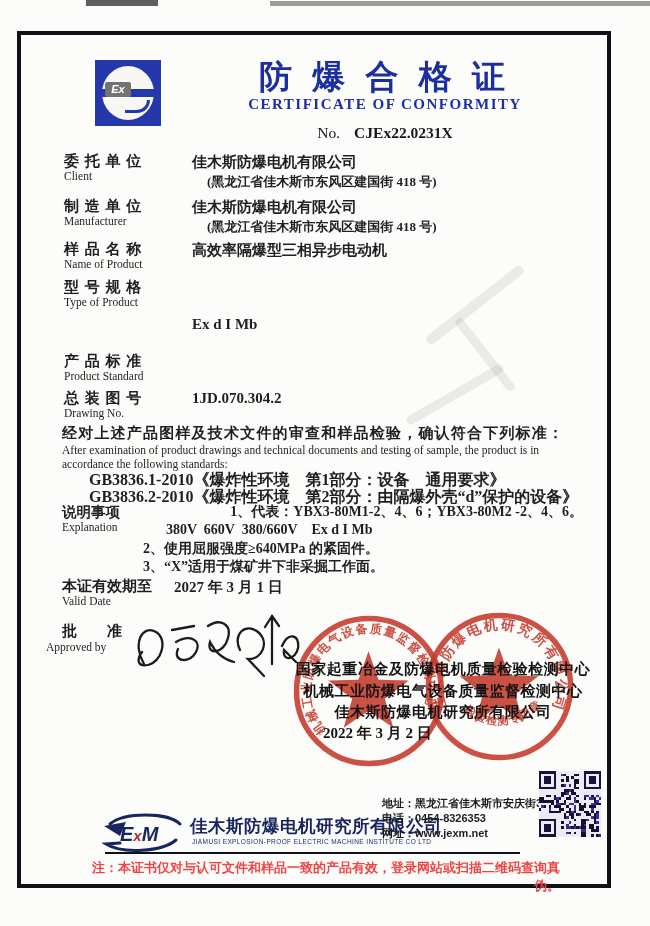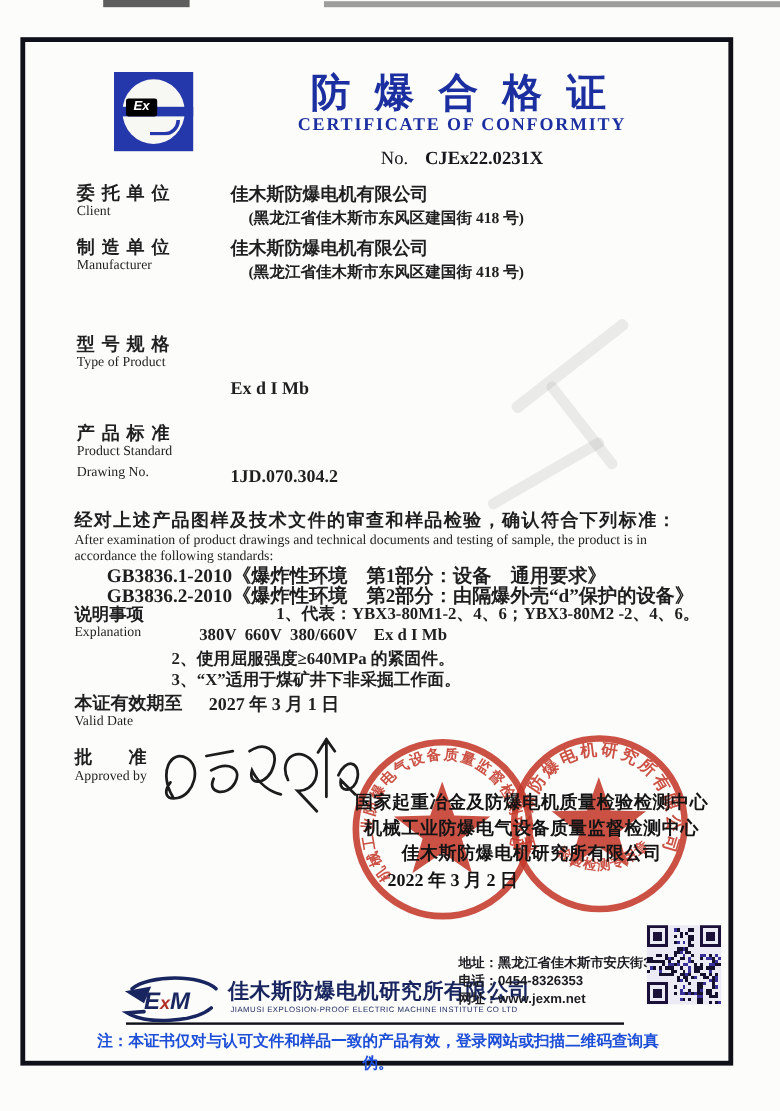--- a/index.html
+++ b/index.html
@@ -5,21 +5,21 @@
   html,body{margin:0;padding:0;}
   body{background:#ffffff;font-family:"Liberation Serif","DejaVu Serif",serif;}
   .page{position:relative;width:650px;height:926px;background:#fcfcfa;overflow:hidden;color:#1f1f1f;}
   .frame{position:absolute;left:17px;top:31px;width:586px;height:849px;border:4px solid #101018;background:transparent;}
   .scan-smudge{position:absolute;background:#2a2a2a;}
 
   
   .cert-logo{position:absolute;left:95px;top:60px;width:66px;height:66px;background:#2437ab;}
   .cert-logo .disc{position:absolute;left:7px;top:6px;width:52px;height:54px;background:#f7f7f4;border-radius:50%;}
   .cert-logo .band{position:absolute;left:0;top:29px;width:66px;height:8px;background:#2437ab;}
-  .cert-logo .exbox{position:absolute;left:10px;top:22px;width:26px;height:15px;background:#000000;border-radius:2px;
+  .cert-logo .exbox{position:absolute;left:10px;top:22px;width:26px;height:15px;background:#737373;border-radius:2px;
       color:#fff;font-weight:bold;font-style:italic;font-size:11px;text-align:center;line-height:15px;font-family:"Liberation Sans",sans-serif;}
   .cert-logo .tail{position:absolute;left:30px;top:40px;width:22px;height:10px;border:3px solid #2437ab;border-top:none;border-left:none;border-radius:0 0 14px 0;background:transparent;}
   .title-cn{position:absolute;left:170px;top:55px;width:430px;text-align:center;font-size:33px;font-weight:bold;color:#1c2fa0;letter-spacing:6px;white-space:pre;}
   .title-en{position:absolute;left:170px;top:96px;width:430px;text-align:center;font-size:15px;font-weight:bold;color:#1c2fa0;letter-spacing:1.5px;}
   .no-line{position:absolute;left:170px;top:124px;width:430px;text-align:center;font-size:15.5px;color:#17171c;}
   .no-line .no-val{margin-left:14px;font-weight:600;}
 
   
   .f-label{position:absolute;left:64px;width:130px;}
   .f-label .cn{font-size:15px;font-weight:bold;white-space:pre;letter-spacing:1px;}
@@ -37,21 +37,21 @@
   .exp-label-en{position:absolute;left:62px;top:521px;font-size:11.5px;}
   .exp-item{position:absolute;left:143px;width:440px;font-size:14px;font-weight:600;white-space:pre;}
 
   
   .valid-cn{position:absolute;left:62px;top:577px;font-size:15px;font-weight:bold;}
   .valid-en{position:absolute;left:62px;top:595px;font-size:11.5px;}
   .valid-val{position:absolute;left:174px;top:578px;font-size:15px;font-weight:bold;white-space:pre;}
 
   
   .appr-cn{position:absolute;left:62px;top:622px;font-size:15px;font-weight:bold;white-space:pre;}
-  .appr-en{position:absolute;left:62px;top:641px;font-size:11.5px;}
+  .appr-en{position:absolute;left:46px;top:641px;font-size:11.5px;}
   .signature{position:absolute;left:122px;top:602px;width:190px;height:95px;}
 
   
   .stamp{position:absolute;opacity:0.88;}
   .stamp-left{left:291px;top:613px;width:156px;height:156px;}
   .stamp-right{left:423px;top:610px;width:153px;height:153px;}
   .overlay-lines{position:absolute;left:282px;top:659px;width:322px;text-align:center;}
   .overlay-lines div{font-size:15px;font-weight:bold;color:#141414;line-height:21.5px;letter-spacing:0.5px;}
   .overlay-date{position:absolute;left:323px;top:724px;font-size:15px;font-weight:bold;color:#141414;white-space:pre;}
 
@@ -59,21 +59,21 @@
   .wmark{position:absolute;background:#9a9a96;opacity:0.18;border-radius:4px;}
 
   
   .exm-logo{position:absolute;left:96px;top:810px;width:92px;height:44px;}
   .company-cn{position:absolute;left:190px;top:814px;font-size:17.5px;font-weight:bold;color:#18255f;letter-spacing:0.5px;font-family:"Liberation Sans","DejaVu Sans",sans-serif;}
   .company-en{position:absolute;left:192px;top:838px;font-size:6.5px;color:#18255f;letter-spacing:0.4px;font-family:"Liberation Sans","DejaVu Sans",sans-serif;}
   .contacts{position:absolute;left:382px;top:796px;font-family:"Liberation Sans","DejaVu Sans",sans-serif;}
   .contacts .c-row{font-size:11px;line-height:15px;color:#1c1c22;font-weight:bold;}
   .qr{position:absolute;left:539px;top:771px;width:62px;height:66px;background:#eceaf5;}
   .footer-sep{position:absolute;left:105px;top:852px;width:415px;height:2px;background:#101018;}
-  .note{position:absolute;left:70px;top:859px;width:490px;text-align:center;font-size:13px;font-weight:bold;color:#1d4ed8;}
+  .note{position:absolute;left:70px;top:859px;width:490px;text-align:right;font-size:13px;font-weight:bold;color:#ef4444;}
 </style>
 </head>
 <body>
 
 <div class="page">
 
   <div class="scan-smudge" style="left:86px;top:0;width:72px;height:6px;opacity:.75;"></div>
   <div class="scan-smudge" style="left:270px;top:1px;width:380px;height:5px;opacity:.45;"></div>
 
   <div class="frame"></div>
@@ -97,34 +97,40 @@
   <div class="f-value" style="top:153px;">佳木斯防爆电机有限公司</div>
   <div class="f-sub" style="top:173px;">(黑龙江省佳木斯市东风区建国街 418 号)</div>
 
   <div class="f-label" style="top:197px;">
     <div class="cn">制 造 单 位</div>
     <div class="en">Manufacturer</div>
   </div>
   <div class="f-value" style="top:198px;">佳木斯防爆电机有限公司</div>
   <div class="f-sub" style="top:218px;">(黑龙江省佳木斯市东风区建国街 418 号)</div>
 
+  <div class="f-label" style="top:240px;">
+    <div class="cn">样 品 名 称</div>
+    <div class="en">Name of Product</div>
+  </div>
+  <div class="f-value" style="top:241px;">高效率隔爆型三相异步电动机</div>
 
   <div class="f-label" style="top:278px;">
     <div class="cn">型 号 规 格</div>
     <div class="en">Type of Product</div>
   </div>
 
   <div class="f-value" style="top:316px;">Ex d I Mb</div>
 
   <div class="f-label" style="top:352px;">
     <div class="cn">产 品 标 准</div>
     <div class="en">Product Standard</div>
   </div>
 
   <div class="f-label" style="top:389px;">
+    <div class="cn">总 装 图 号</div>
     <div class="en">Drawing No.</div>
   </div>
   <div class="f-value" style="top:390px;">1JD.070.304.2</div>
 
   <div class="wmark" style="left:415px;top:300px;width:120px;height:10px;transform:rotate(-38deg);"></div>
   <div class="wmark" style="left:440px;top:350px;width:90px;height:9px;transform:rotate(52deg);"></div>
   <div class="wmark" style="left:400px;top:390px;width:110px;height:9px;transform:rotate(-30deg);"></div>
 
   <div class="st-cn">经对上述产品图样及技术文件的审查和样品检验，确认符合下列标准：</div>
   <div class="st-en">After examination of product drawings and technical documents and testing of sample, the product is in accordance the following standards:</div>

